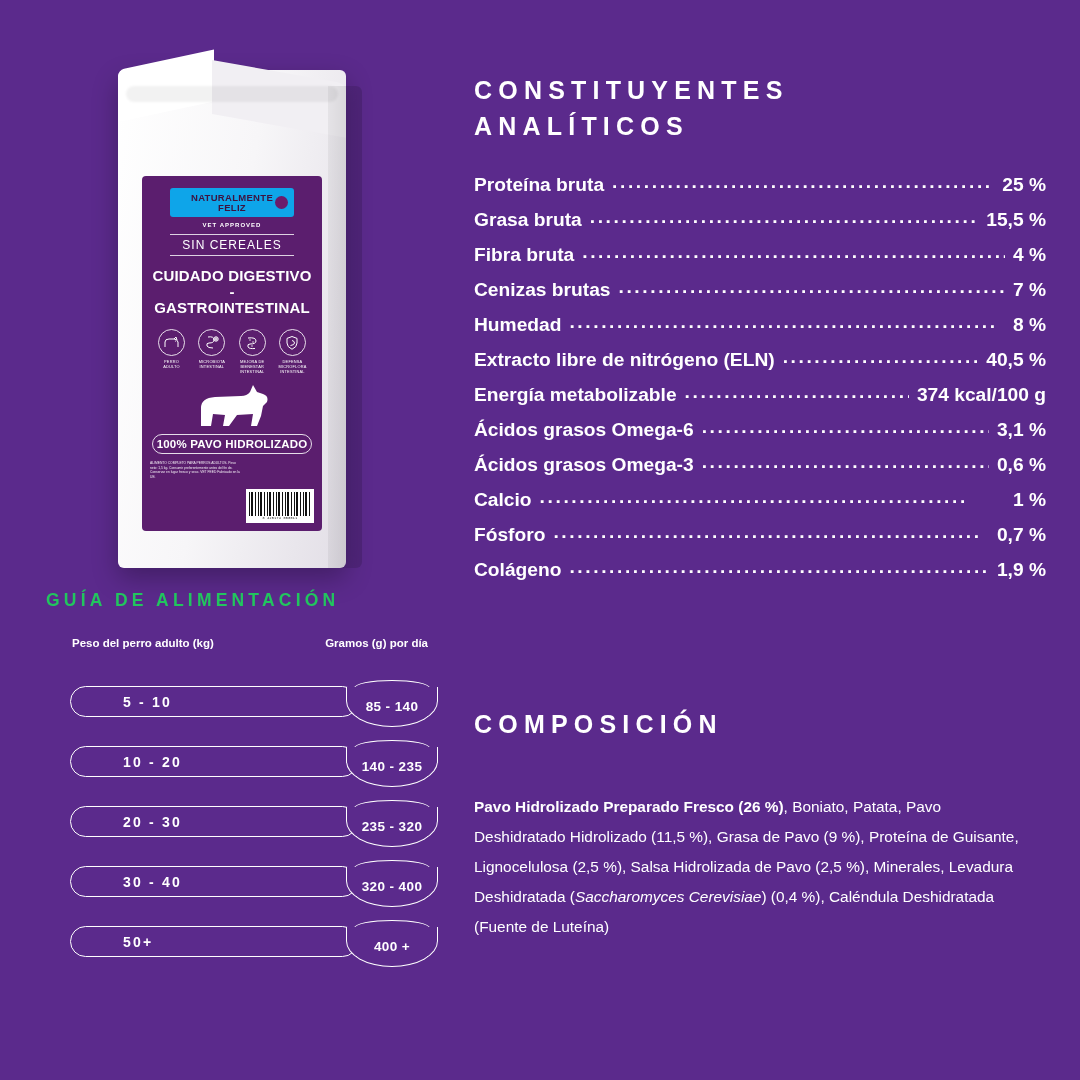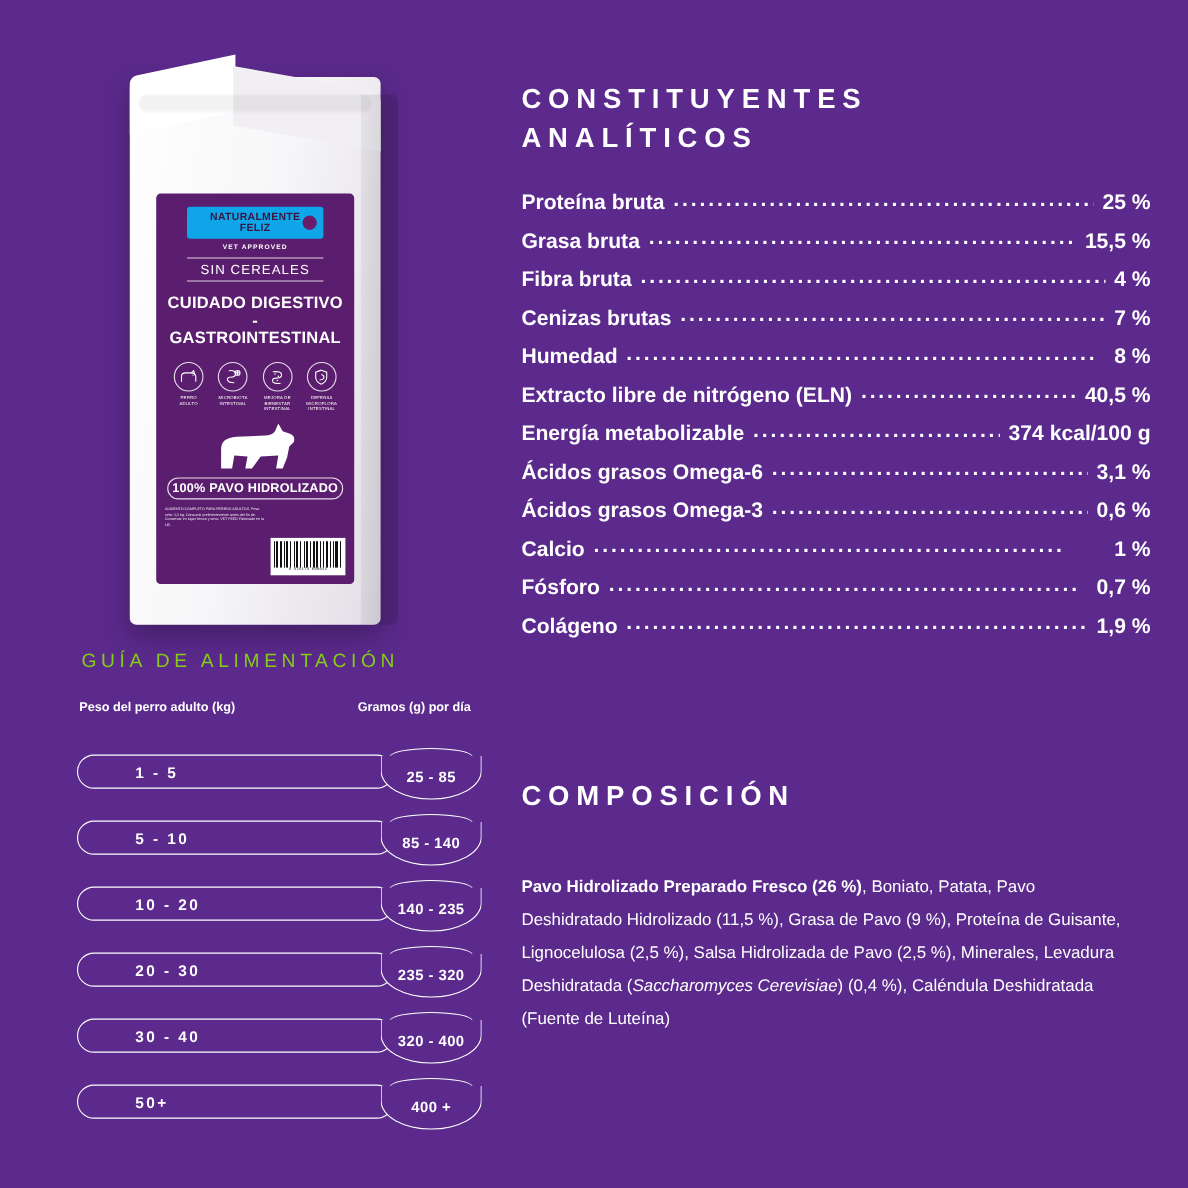--- a/index.html
+++ b/index.html
@@ -204,24 +204,23 @@
     text-align: center;
     letter-spacing: .3px;
   }
 
   
   .guide-title {
     position: absolute;
     left: 46px; top: 590px;
     width: 390px;
     font-size: 17.5px;
-    font-weight: 400;
+    font-weight: 700;
     letter-spacing: 4.2px;
-    color: #84cc16;
-    margin-left: 28px;
+    color: #22c55e;
   }
   .guide-heads {
     position: absolute;
     left: 46px; top: 637px;
     width: 394px;
     display: flex;
     justify-content: space-between;
     font-size: 11.5px;
     font-weight: 700;
   }
@@ -425,30 +424,20 @@
 
     <div class="guide-title">GUÍA DE ALIMENTACIÓN</div>
 
     <div class="guide-heads">
       <div class="h1">Peso del perro adulto (kg)</div>
       <div class="h2">Gramos (g) por día</div>
     </div>
 
     <div class="rows">
 
-      <div class="grow">
-        <div class="pill">
-          <span>1  -  5</span>
-        </div>
-        <div class="bowl">
-          <div class="bowl-top"></div>
-          <div class="bowl-body"></div>
-          <div class="bowl-val">25 - 85</div>
-        </div>
-      </div>
 
       <div class="grow">
         <div class="pill">
           <span>5  -  10</span>
         </div>
         <div class="bowl">
           <div class="bowl-top"></div>
           <div class="bowl-body"></div>
           <div class="bowl-val">85 - 140</div>
         </div>

